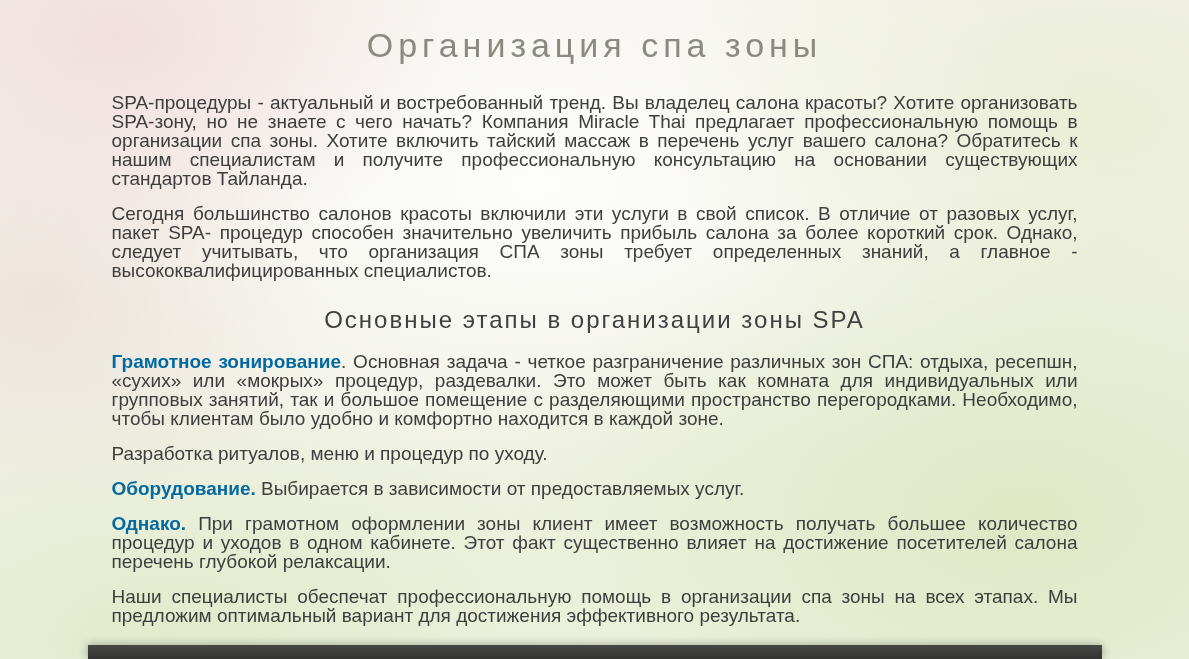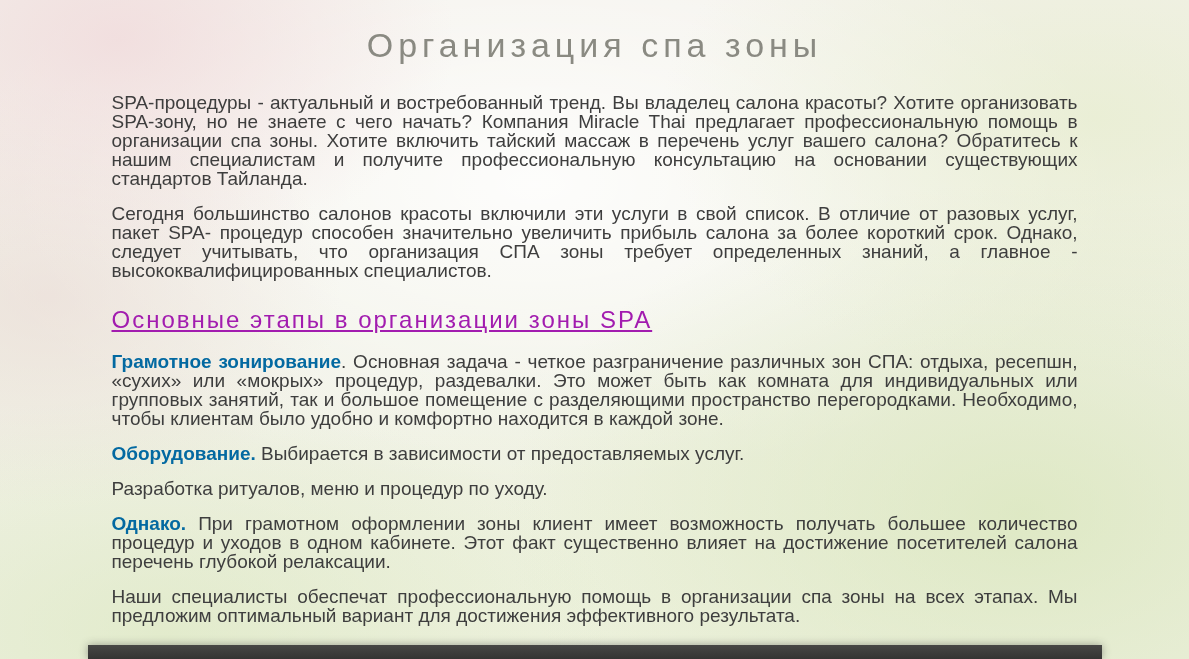--- a/index.html
+++ b/index.html
@@ -30,26 +30,25 @@
   .page-title {
     margin: 0 0 28px 0;
     text-align: center;
     font-size: 34px;
     font-weight: 300;
     letter-spacing: 5px;
     color: #8a8a82;
   }
   .section-title {
     margin: 26px 0 18px 0;
-    text-align: left;
+    text-align: center;
     font-size: 24px;
     font-weight: 300;
     letter-spacing: 2px;
-    color: #a21caf;
-    text-decoration: underline;
+    color: #404040;
   }
   p {
     margin: 0 0 16px 0;
     font-size: 19px;
     line-height: 19px;
     color: #3e3e3e;
     text-align: justify;
   }
   p strong { color: #0369a1; }
   .tagline {
@@ -77,23 +76,23 @@
   <h1 class="page-title">Организация спа зоны</h1>
 
   <p>SPA-процедуры - актуальный и востребованный тренд. Вы владелец салона красоты? Хотите организовать SPA-зону, но не знаете с чего начать?  Компания Miracle Thai предлагает профессиональную помощь в организации спа зоны. Хотите включить тайский массаж в перечень услуг вашего салона? Обратитесь к нашим специалистам и получите профессиональную консультацию на основании существующих стандартов Тайланда.</p>
 
   <p>Сегодня большинство салонов красоты включили эти услуги в свой список. В отличие от разовых услуг, пакет SPA- процедур способен значительно увеличить прибыль салона за более короткий срок. Однако, следует учитывать, что организация СПА зоны требует определенных знаний, а главное - высококвалифицированных специалистов.</p>
 
   <h2 class="section-title">Основные этапы в организации зоны  SPA</h2>
 
   <p><strong>Грамотное зонирование</strong><span>. Основная задача - четкое разграничение различных зон СПА: отдыха, ресепшн, «сухих» или «мокрых» процедур, раздевалки. Это может быть как комната для индивидуальных или групповых занятий, так и большое помещение с разделяющими пространство перегородками. Необходимо, чтобы клиентам было удобно и комфортно находится в каждой зоне.</span></p>
 
+  <p><span>Разработка ритуалов, меню и процедур по уходу.</span></p>
+
   <p><strong>Оборудование.</strong><span> Выбирается в зависимости от предоставляемых услуг.</span></p>
-
-  <p><span>Разработка ритуалов, меню и процедур по уходу.</span></p>
 
   <p><strong>Однако.</strong><span> При грамотном оформлении зоны клиент имеет возможность получать большее количество процедур и уходов в одном кабинете. Этот факт существенно влияет на достижение посетителей салона перечень глубокой релаксации.</span></p>
 
   <p>Наши специалисты обеспечат профессиональную помощь в организации спа зоны на всех этапах. Мы предложим оптимальный вариант для достижения эффективного результата.</p>
 
   <p class="tagline">Miracle Thai - новые возможности для вашего бизнеса!</p>
 
 </div>
 
 <div class="footer-bar"></div>

